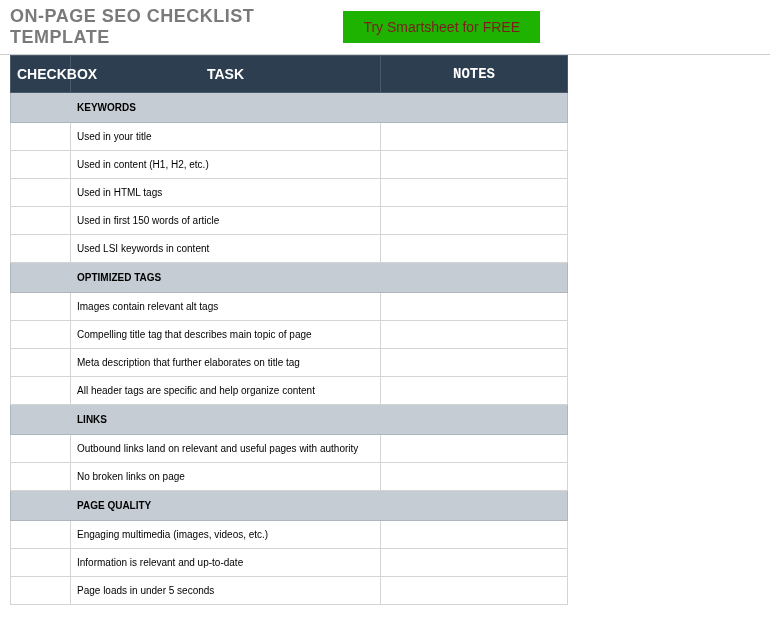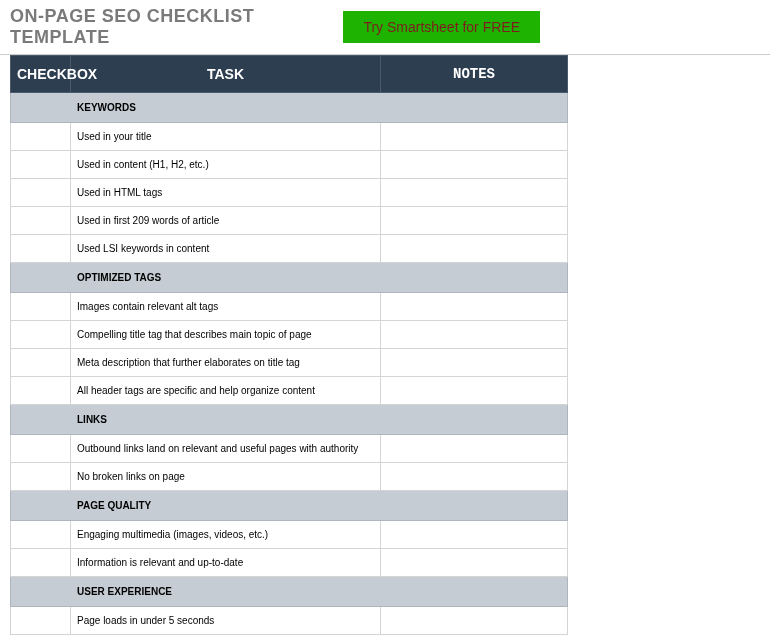--- a/index.html
+++ b/index.html
@@ -52,21 +52,21 @@
           <td>Used in content (H1, H2, etc.)</td>
           <td class="notes-cell"></td>
         </tr>
         <tr class="item-row">
           <td class="checkbox-cell"></td>
           <td>Used in HTML tags</td>
           <td class="notes-cell"></td>
         </tr>
         <tr class="item-row">
           <td class="checkbox-cell"></td>
-          <td>Used in first 209 words of article</td>
+          <td>Used in first 150 words of article</td>
           <td class="notes-cell"></td>
         </tr>
         <tr class="item-row">
           <td class="checkbox-cell"></td>
           <td>Used LSI keywords in content</td>
           <td class="notes-cell"></td>
         </tr>
         <tr class="section-row">
           <td class="checkbox-cell"></td>
           <td colspan="2">OPTIMIZED TAGS</td>
@@ -112,24 +112,20 @@
         <tr class="item-row">
           <td class="checkbox-cell"></td>
           <td>Engaging multimedia (images, videos, etc.)</td>
           <td class="notes-cell"></td>
         </tr>
         <tr class="item-row">
           <td class="checkbox-cell"></td>
           <td>Information is relevant and up-to-date</td>
           <td class="notes-cell"></td>
         </tr>
-        <tr class="section-row">
-          <td class="checkbox-cell"></td>
-          <td colspan="2">USER EXPERIENCE</td>
-        </tr>
         <tr class="item-row">
           <td class="checkbox-cell"></td>
           <td>Page loads in under 5 seconds</td>
           <td class="notes-cell"></td>
         </tr>
       </tbody>
   </table>
 </div>
 
 </body></html>

